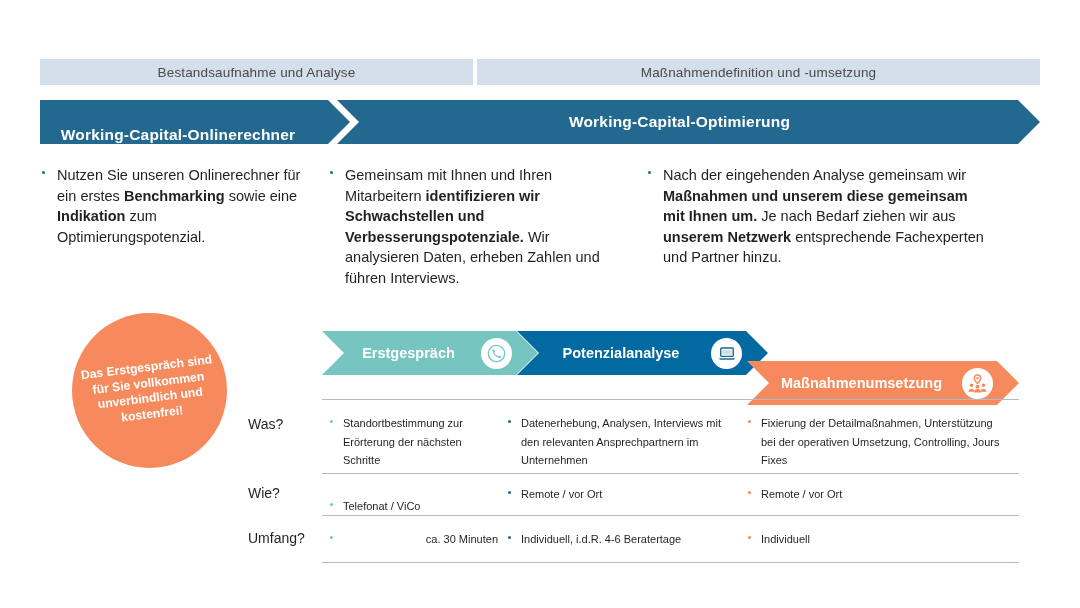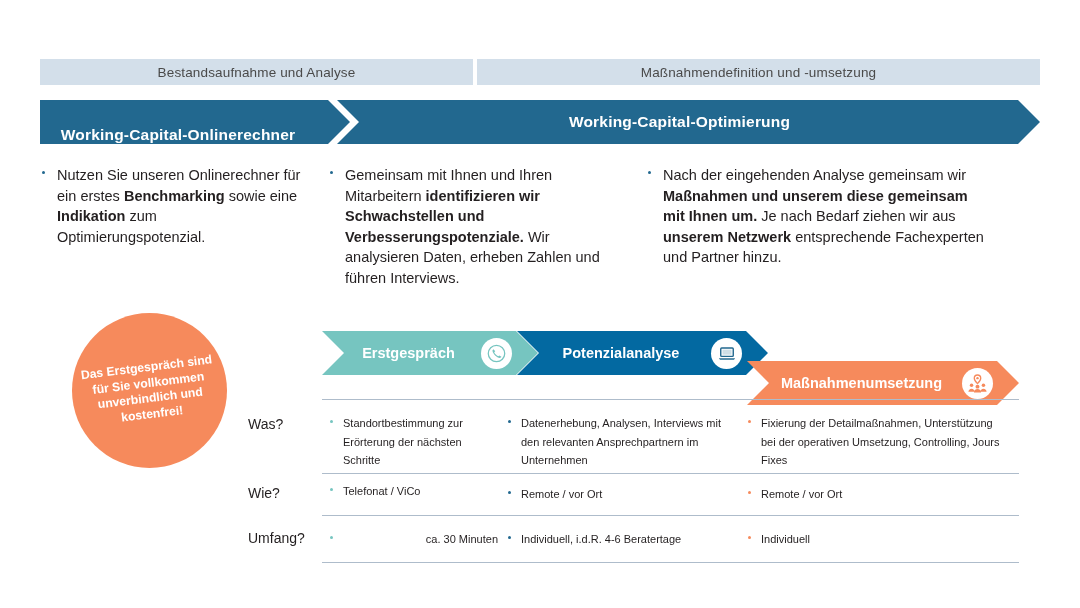--- a/index.html
+++ b/index.html
@@ -167,21 +167,21 @@
   </div>
   <div class="cell" style="left:508px;top:414px;width:228px;">
     <span class="cdot" style="background:#22688f;"></span>
     <span class="ctext">Datenerhebung, Analysen, Interviews mit den relevanten Ansprechpartnern im Unternehmen</span>
   </div>
   <div class="cell" style="left:748px;top:414px;width:262px;">
     <span class="cdot" style="background:#f68a5c;"></span>
     <span class="ctext">Fixierung der Detailmaßnahmen, Unterstützung bei der operativen Umsetzung, Controlling, Jours Fixes</span>
   </div>
 
-  <div class="cell" style="left:330px;top:482px;width:168px;">
+  <div class="cell" style="left:330px;top:497px;width:168px;">
     <span class="cdot" style="background:#76c5c0;"></span>
     <span class="ctext">Telefonat / ViCo</span>
   </div>
   <div class="cell" style="left:508px;top:485px;width:228px;">
     <span class="cdot" style="background:#22688f;"></span>
     <span class="ctext">Remote / vor Ort</span>
   </div>
   <div class="cell" style="left:748px;top:485px;width:262px;">
     <span class="cdot" style="background:#f68a5c;"></span>
     <span class="ctext">Remote / vor Ort</span>

